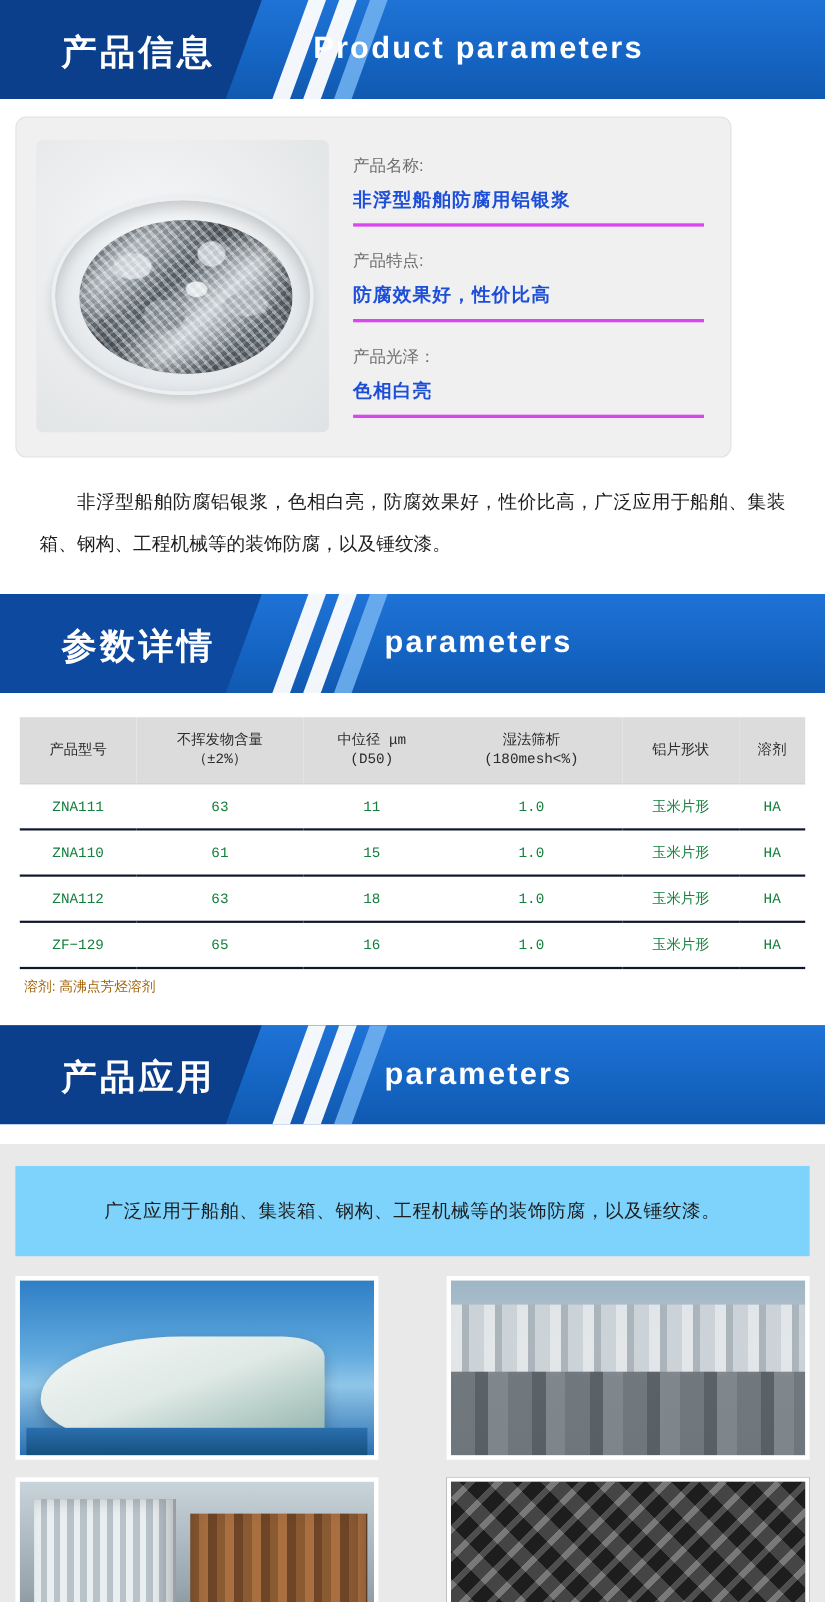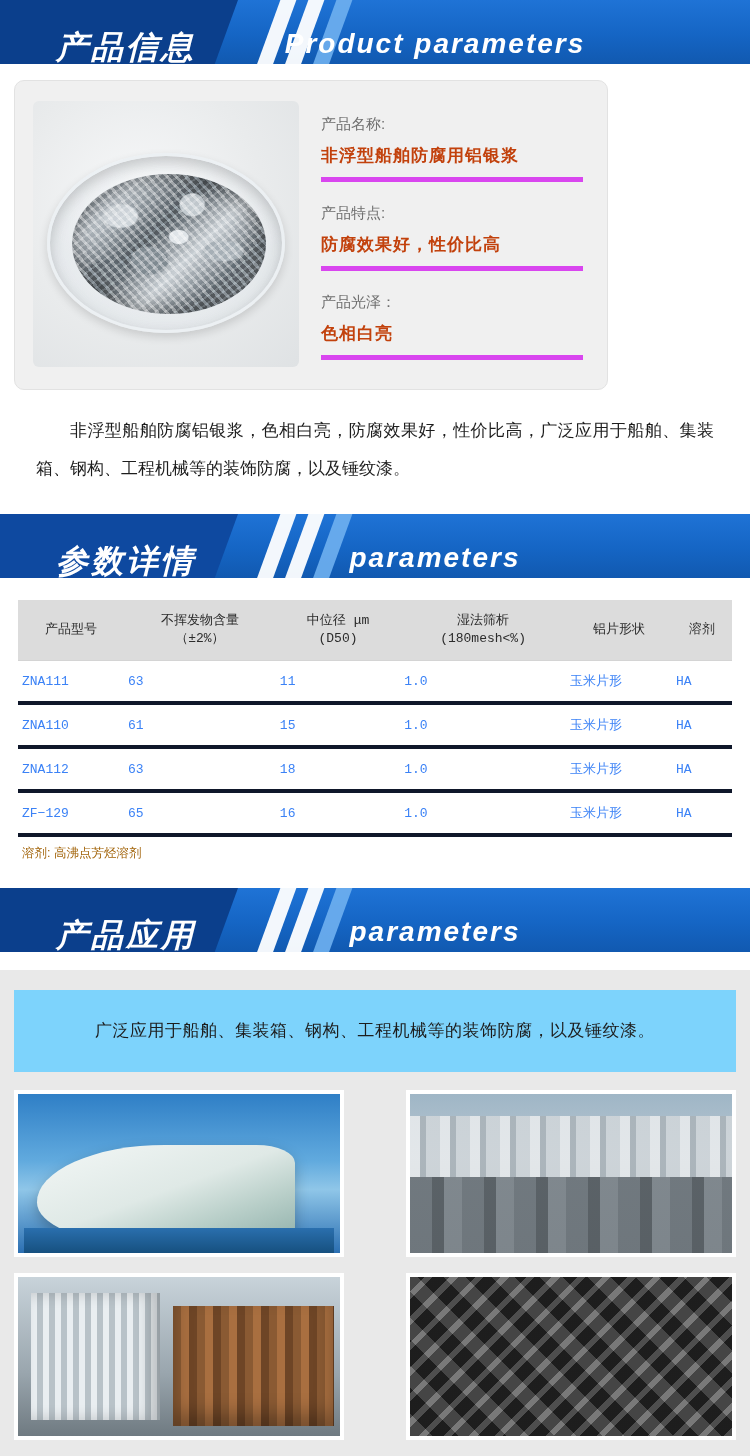--- a/index.html
+++ b/index.html
@@ -7,24 +7,23 @@
     width: 750px;
     background: #ffffff;
     font-family: "Liberation Sans", "DejaVu Sans", sans-serif;
   }
   body { width: 750px; min-height: 1456px; position: relative; overflow: hidden; }
 
   
   .banner {
     position: relative;
     width: 750px;
-    height: 64px;
+    height: 90px;
     background: #1f6fd0;
     overflow: hidden;
-    font-style: italic;
   }
   .banner .bg-grad {
     position: absolute; inset: 0;
     background: linear-gradient(180deg,#1f73d6 0%, #1565c4 55%, #1159b0 100%);
   }
   .banner .dark-block {
     position: absolute;
     left: 0; top: 0;
     width: 278px; height: 90px;
     background: #0b3f8c;
@@ -68,21 +67,21 @@
     font-weight: bold;
     letter-spacing: 2px;
     z-index: 5;
     padding-left: 120px;
   }
   .banner.light .dark-block { background: #0e49a0; }
 
   
   .info-card {
     margin: 16px 14px 0 14px;
-    width: 594px;
+    width: 651px;
     height: 310px;
     background: #f0f0f0;
     border: 1px solid #e2e2e2;
     border-radius: 10px;
     position: relative;
     display: flex;
     align-items: flex-start;
   }
   .product-photo {
     width: 266px; height: 266px;
@@ -132,25 +131,25 @@
     flex: 1;
     padding: 34px 24px 0 22px;
   }
   .spec-row { margin-bottom: 22px; }
   .spec-label {
     color: #6e6e6e;
     font-size: 15px;
     margin-bottom: 10px;
   }
   .spec-value {
-    color: #c2410c;
+    color: #1d4ed8;
     font-size: 17px;
     font-weight: bold;
     padding-bottom: 10px;
-    border-bottom: 5px solid #d946ef;
+    border-bottom: 3px solid #d946ef;
     letter-spacing: 1px;
   }
 
   .desc {
     margin: 22px 36px 0 36px;
     font-size: 17px;
     line-height: 38px;
     color: #1d1d1d;
     text-align: justify;
     text-indent: 34px;
@@ -168,25 +167,25 @@
   table.params thead th {
     background: #dcdcdc;
     font-weight: normal;
     color: #2b2b2b;
     padding: 12px 4px;
     line-height: 18px;
     border: none;
     text-align: center;
   }
   table.params tbody td {
-    text-align: left;
+    text-align: center;
     padding: 11px 4px;
-    border-bottom: 4px solid #0f172a;
+    border-bottom: 2px solid #0f172a;
     font-size: 13px;
-    color: #3b82f6;
+    color: #15803d;
   }
   table.params tbody tr:first-child td { border-top: 1px solid #d4d4d4; }
   .table-note {
     font-size: 12.5px;
     color: #a16207;
     margin: 8px 0 0 4px;
   }
 
   
   .app-section {

